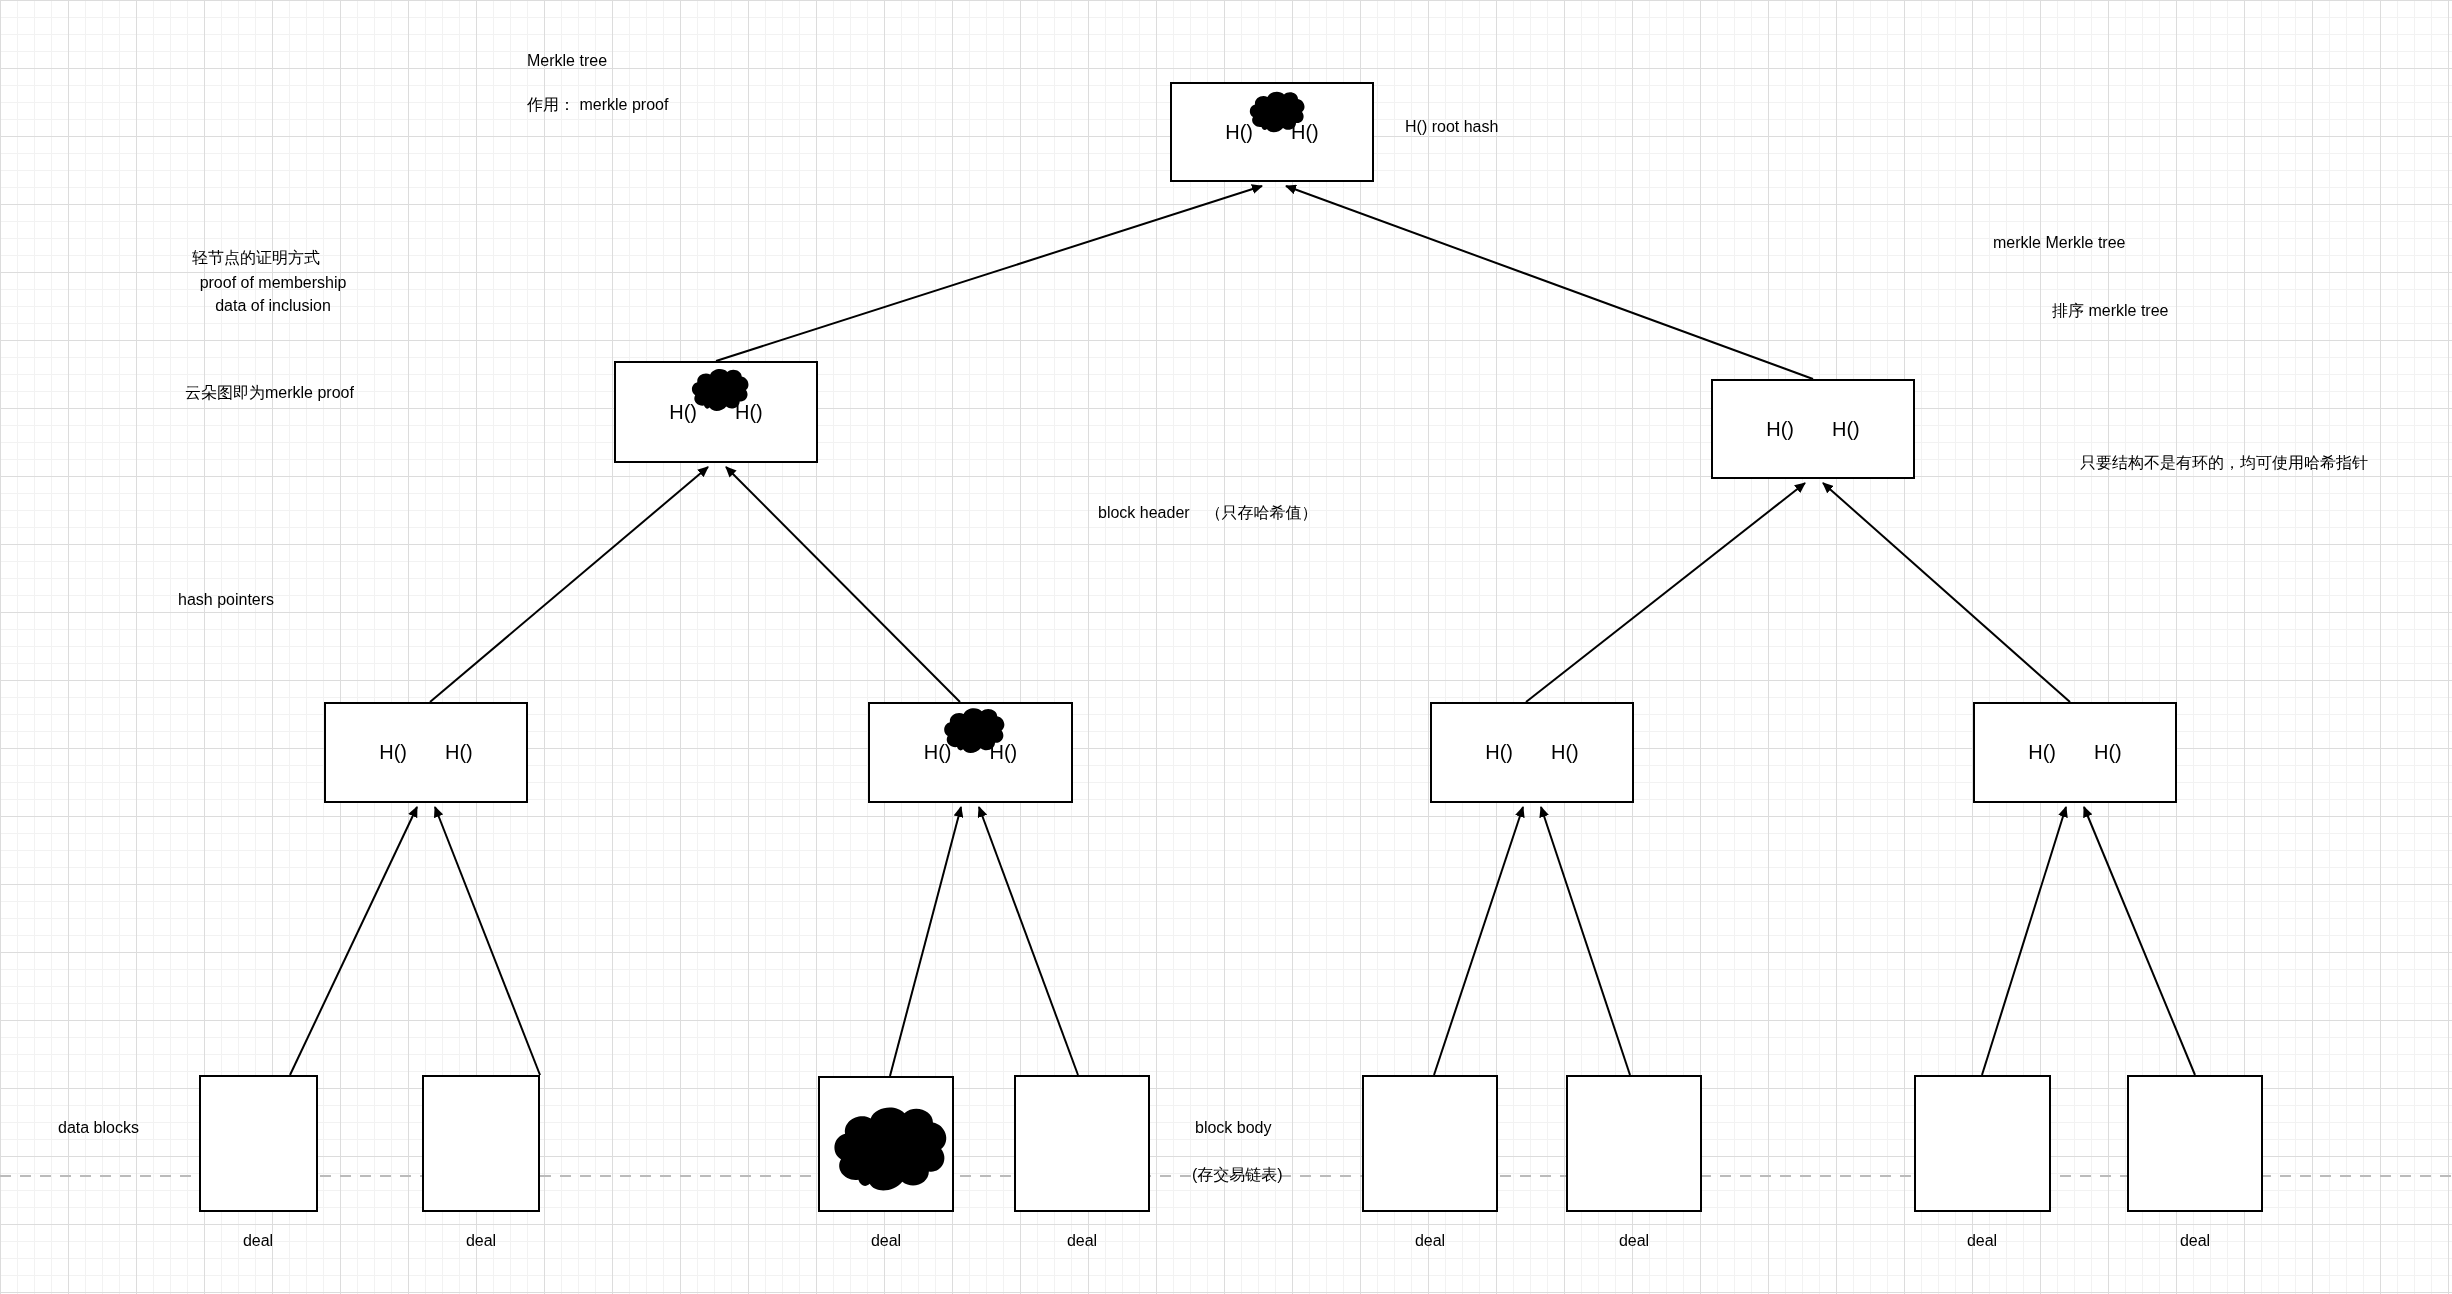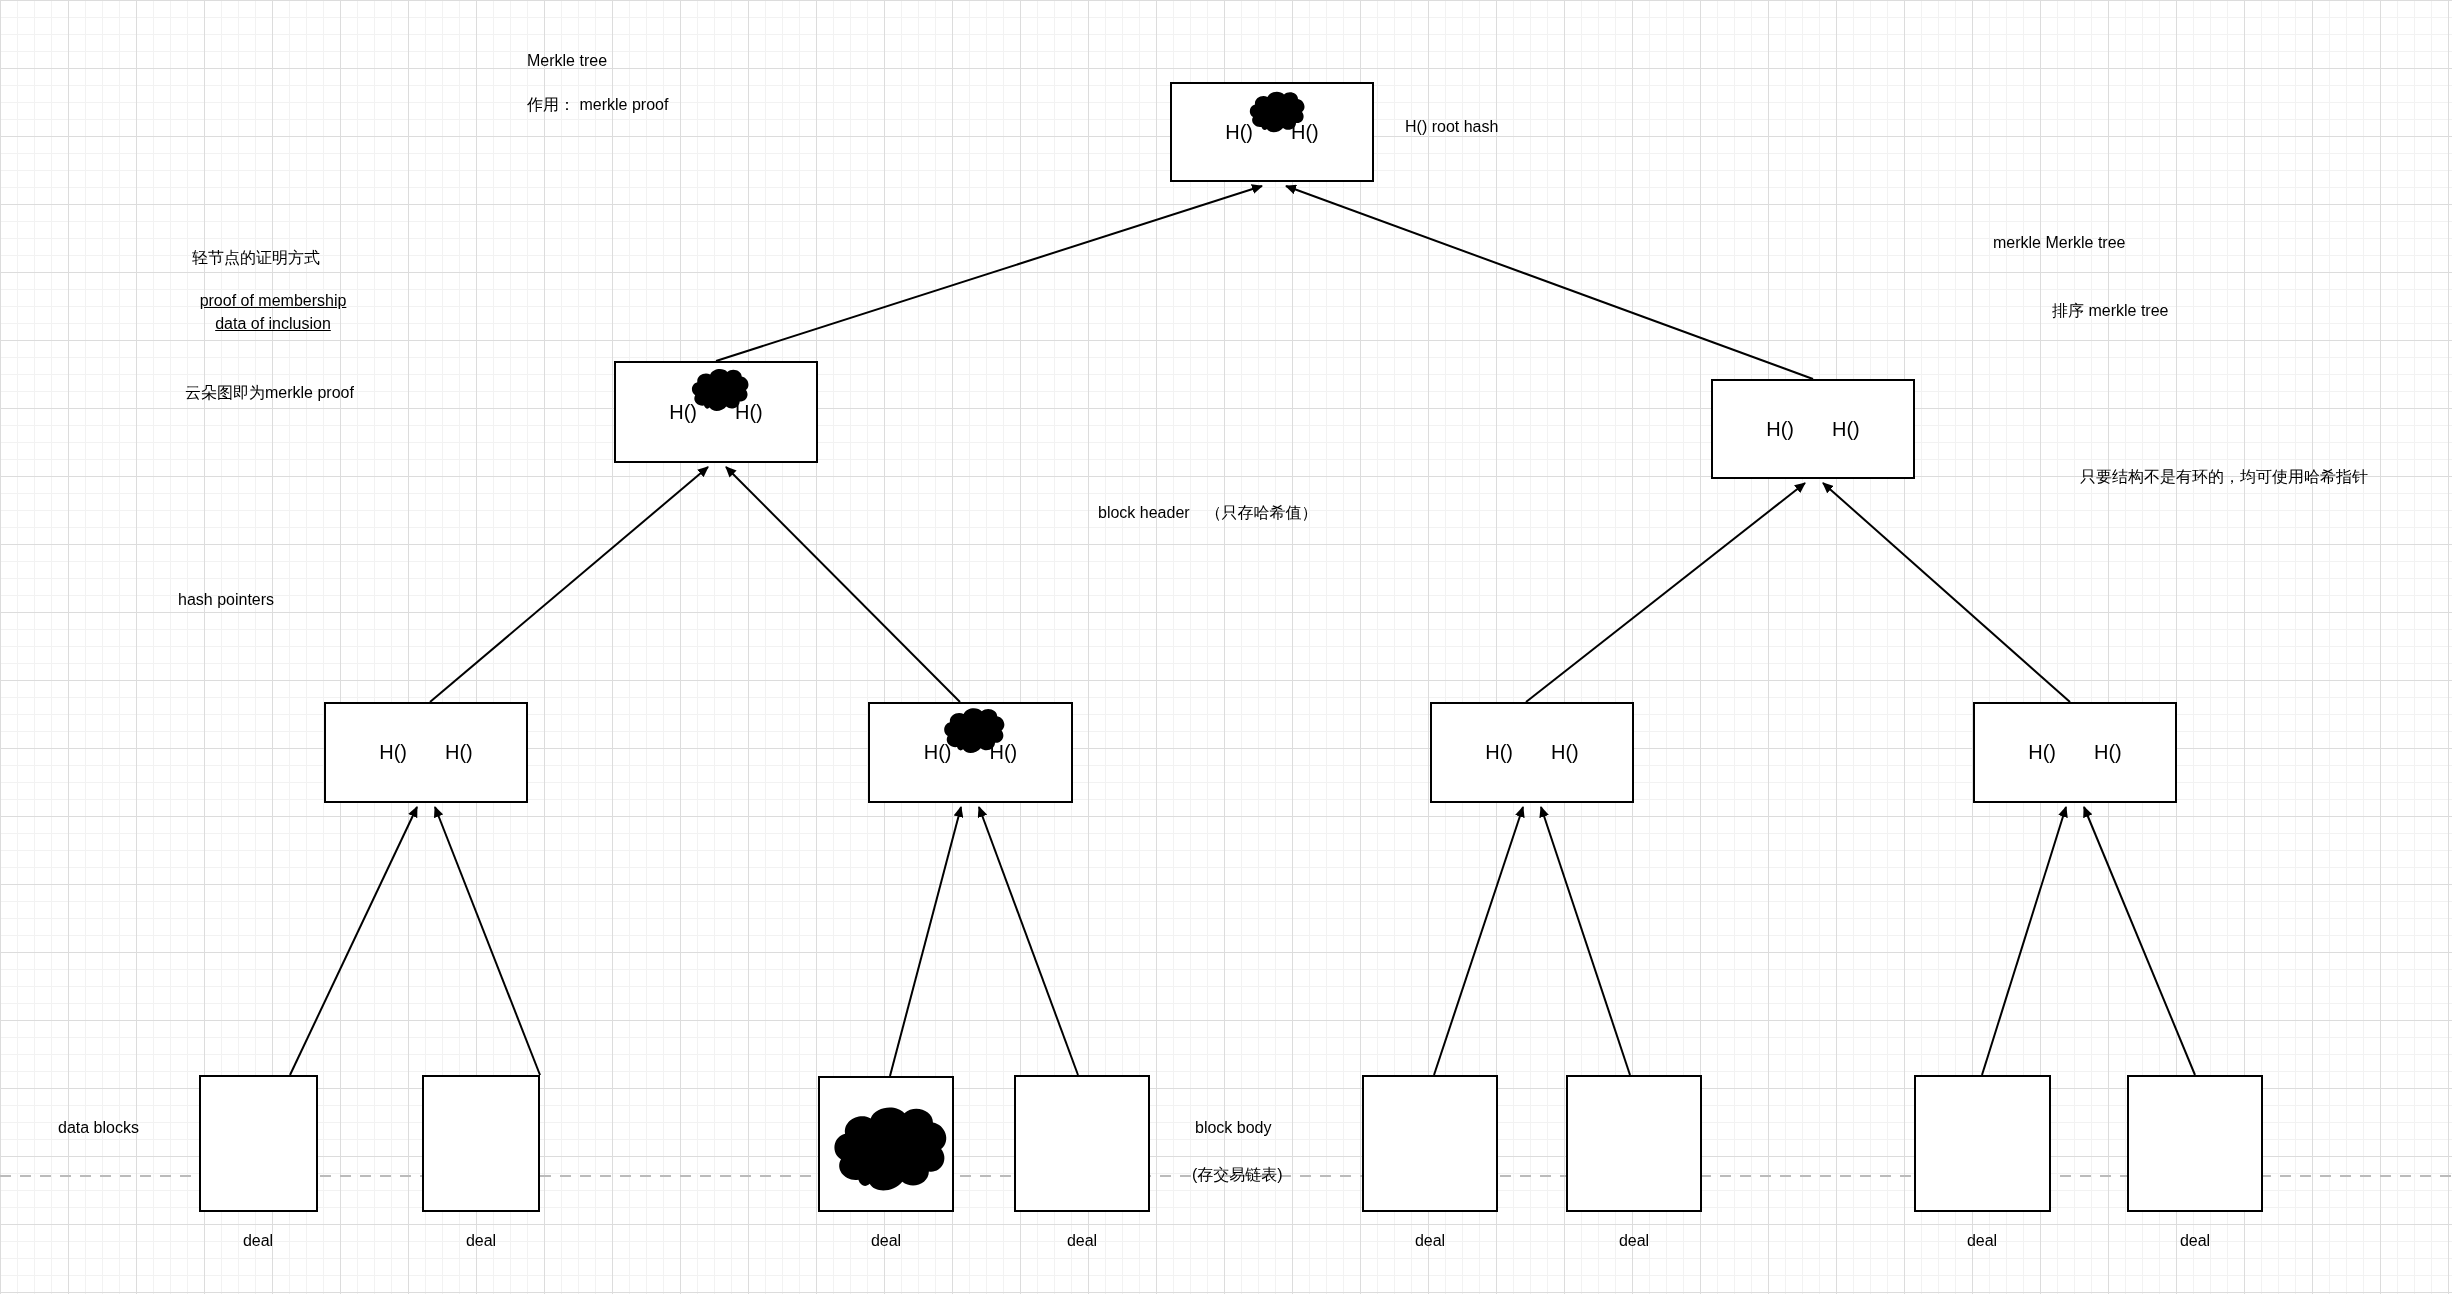--- a/index.html
+++ b/index.html
@@ -136,27 +136,27 @@
   <div class="lbl center" style="left:1042px;top:1229px;width:80px;">deal</div>
   <div class="lbl center" style="left:1390px;top:1229px;width:80px;">deal</div>
   <div class="lbl center" style="left:1594px;top:1229px;width:80px;">deal</div>
   <div class="lbl center" style="left:1942px;top:1229px;width:80px;">deal</div>
   <div class="lbl center" style="left:2155px;top:1229px;width:80px;">deal</div>
 
   <div class="lbl" style="left:527px;top:49px;">Merkle  tree</div>
   <div class="lbl" style="left:527px;top:93px;">作用： merkle proof</div>
   <div class="lbl" style="left:1405px;top:115px;">H() root hash</div>
   <div class="lbl" style="left:192px;top:246px;text-align:right;">轻节点的证明方式</div>
-  <div class="lbl center" style="left:173px;top:289px;width:200px;text-decoration:underline;">
+  <div class="lbl center" style="left:173px;top:271px;width:200px;">
     <div>proof of membership</div>
     <div>data of inclusion</div>
   </div>
   <div class="lbl" style="left:185px;top:381px;">云朵图即为merkle proof</div>
   <div class="lbl" style="left:1993px;top:231px;">merkle Merkle tree</div>
   <div class="lbl" style="left:2052px;top:299px;">排序 merkle tree</div>
-  <div class="lbl" style="left:2080px;top:451px;margin-top:14px;">只要结构不是有环的，均可使用哈希指针</div>
+  <div class="lbl" style="left:2080px;top:451px;">只要结构不是有环的，均可使用哈希指针</div>
   <div class="lbl" style="left:1098px;top:501px;">block header　（只存哈希值）</div>
   <div class="lbl" style="left:178px;top:588px;">hash pointers</div>
   <div class="lbl" style="left:58px;top:1116px;">data blocks</div>
   <div class="lbl" style="left:1195px;top:1116px;">block body</div>
   <div class="lbl" style="left:1192px;top:1163px;">(存交易链表)</div>
 
 </div>
 
 </body></html>

